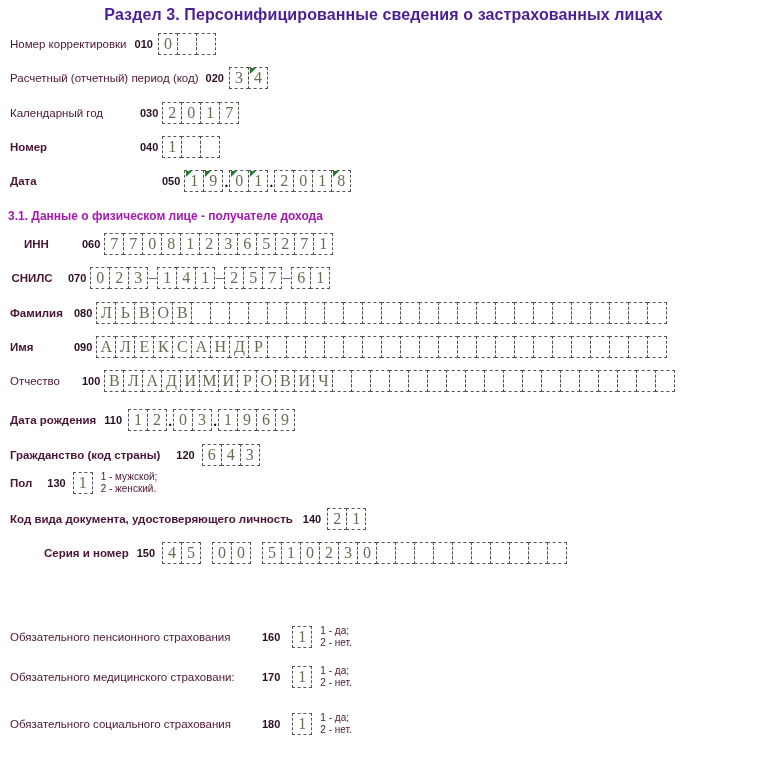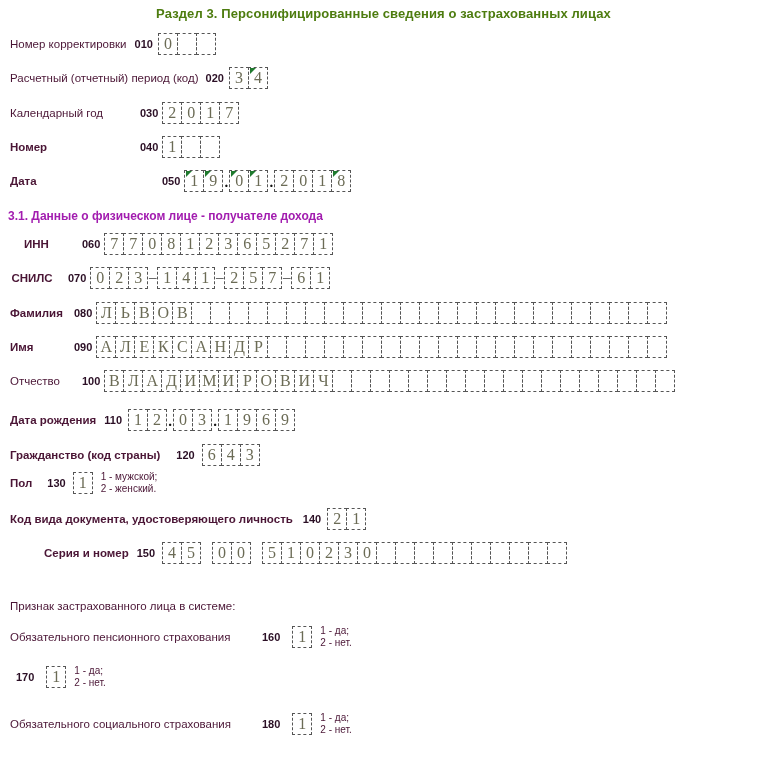--- a/index.html
+++ b/index.html
@@ -13,23 +13,23 @@
     font-family: "Liberation Sans", "DejaVu Sans", sans-serif;
     color: #3a1a33;
     position: relative;
     overflow: hidden;
   }
 
   .page { position: relative; width: 767px; height: 759px; }
 
   .title {
     text-align: center;
-    font-size: 13px;
+    font-size: 16px;
     font-weight: bold;
-    color: #4d7c0f;
+    color: #4c1d95;
     padding-top: 6px;
     letter-spacing: .1px;
   }
 
   
   .row {
     position: absolute;
     display: flex;
     align-items: center;
     white-space: nowrap;
@@ -399,35 +399,35 @@
         <span class="cell"></span>
         <span class="cell"></span>
         <span class="cell"></span>
         <span class="cell"></span>
         <span class="cell"></span>
         <span class="cell"></span>
         <span class="cell"></span>
       </span>
   </div>
 
-  <div class="plain" style="left:10px; top:600px;">Признак застрахованного лица в системе:</div>
 
   <div class="row" style="left:10px; top:625px;">
     <span class="label" style="width:246px; display:inline-block;">Обязательного пенсионного страхования</span>
     <span class="code" style="margin-left:6px;">160</span>
     <span class="cells" style="margin-left:12px;">
         <span class="cell">1</span>
       </span>
     <span class="legend">
       <div>1 - да;</div>
       <div>2 - нет.</div>
     </span>
   </div>
 
   <div class="row" style="left:10px; top:665px;">
+    <span class="label" style="width:246px; display:inline-block;">Обязательного медицинского страховани:</span>
     <span class="code" style="margin-left:6px;">170</span>
     <span class="cells" style="margin-left:12px;">
         <span class="cell">1</span>
       </span>
     <span class="legend">
       <div>1 - да;</div>
       <div>2 - нет.</div>
     </span>
   </div>
 

